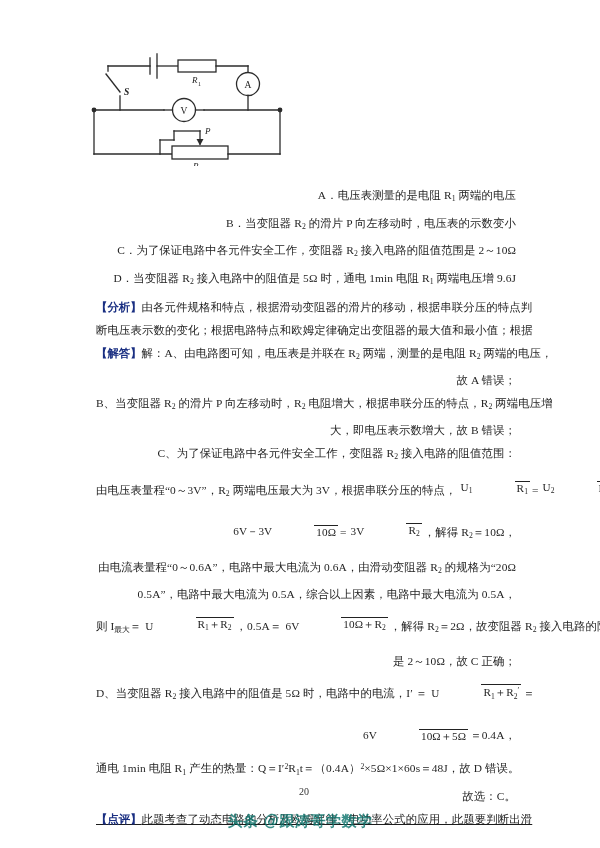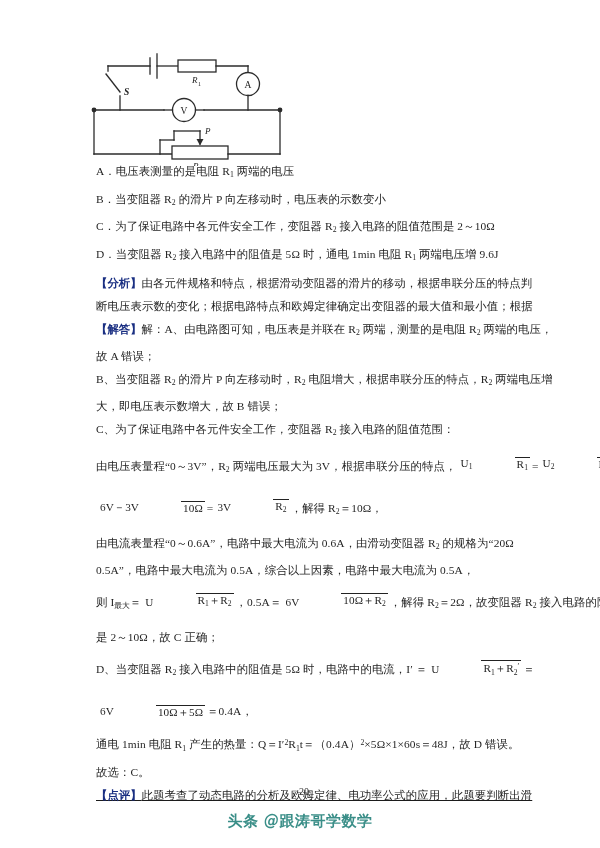--- a/index.html
+++ b/index.html
@@ -28,22 +28,23 @@
     top: 48px;
     width: 240px;
     height: 118px;
   }
   .diagram-wrap svg { display: block; }
 
   
   .body-text {
     position: absolute;
     left: 96px;
-    top: 164px;
+    top: 188px;
     width: 420px;
+    text-align: right;
   }
   .line {
     font-size: 11.4px;
     line-height: 14px;
     color: #1f1f1f;
     white-space: nowrap;
     letter-spacing: 0.1px;
   }
   .opt {
     margin-bottom: 9.5px;

